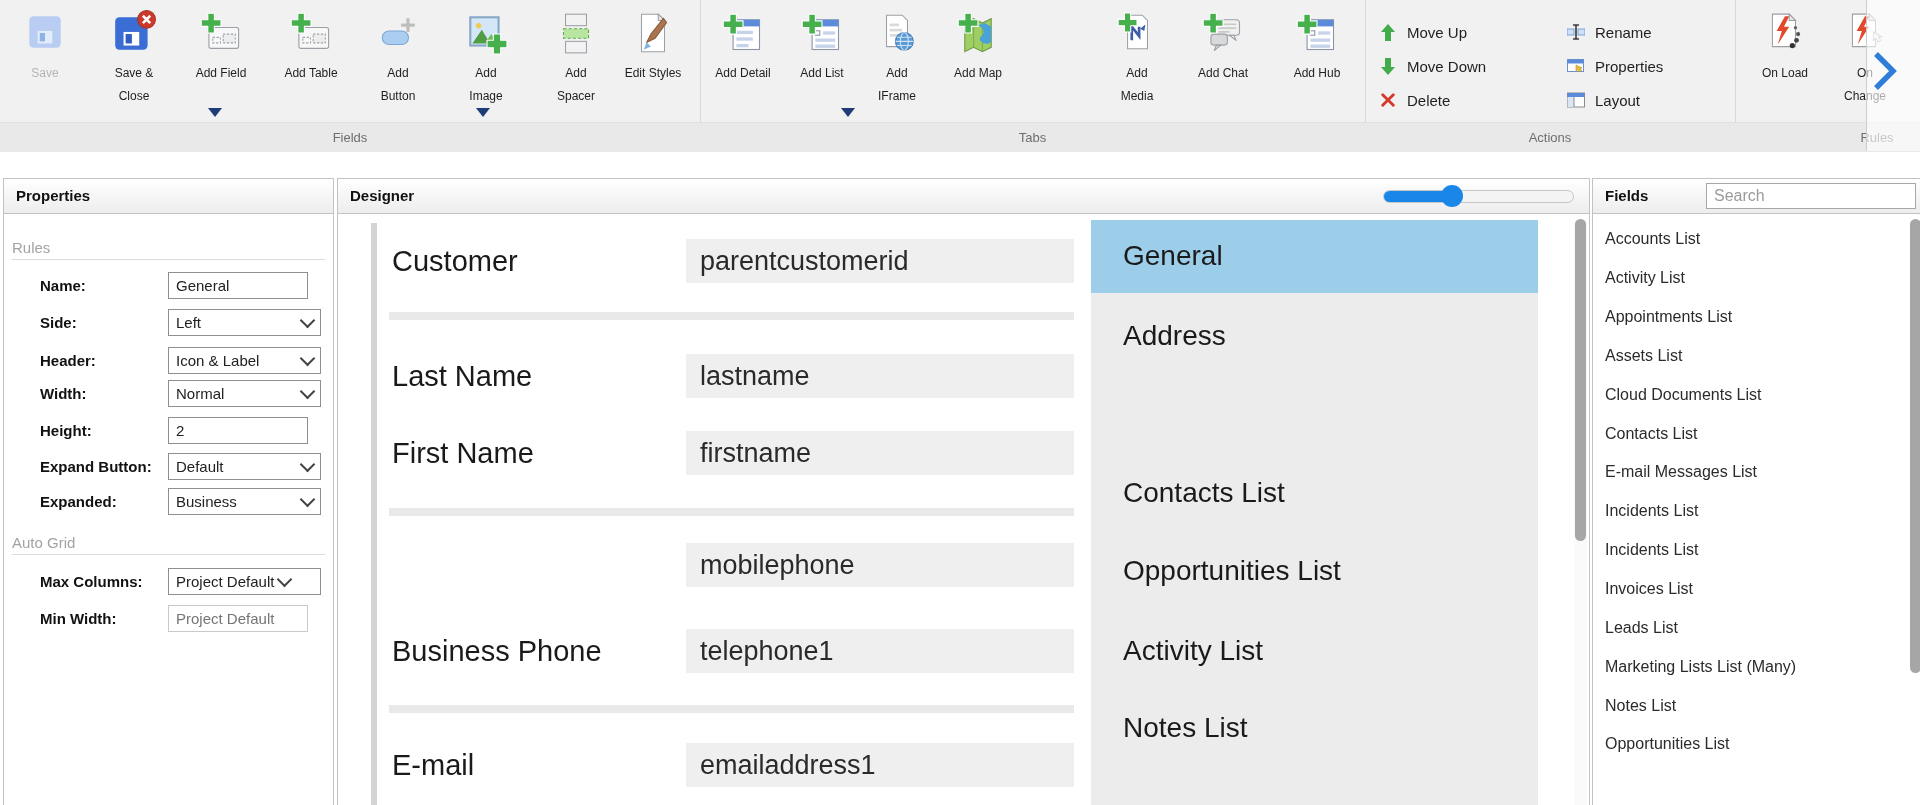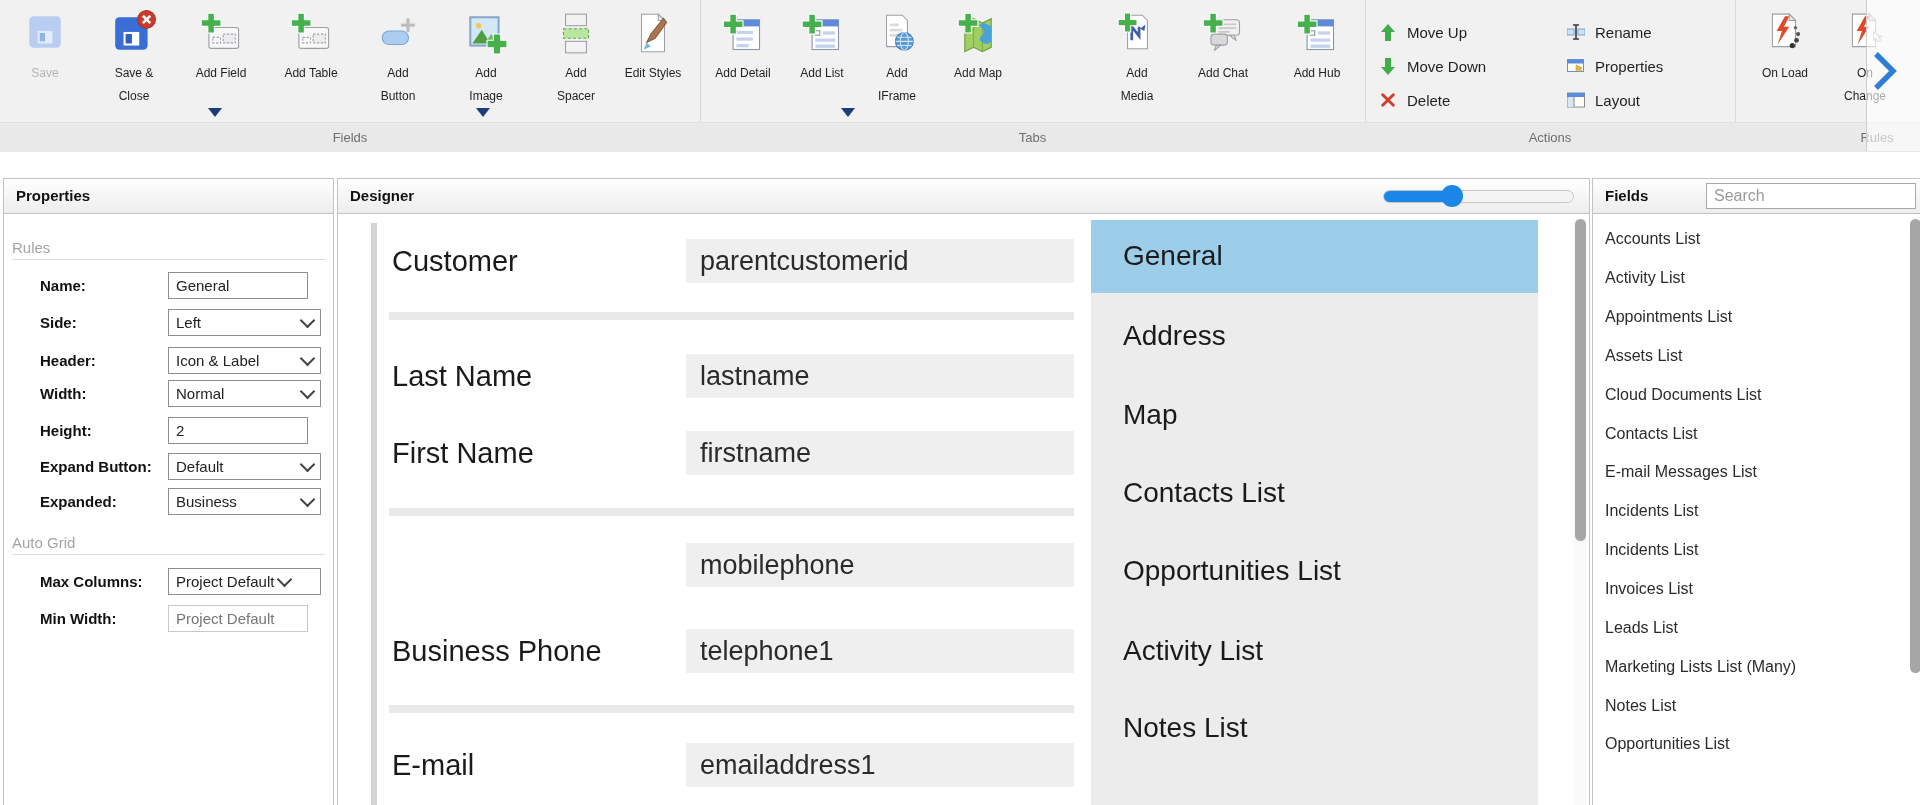--- a/index.html
+++ b/index.html
@@ -528,23 +528,20 @@
       </div>
 
     <div id="tabstrip-selected"></div>
     <div id="tabstrip-rest"></div>
     <div class="dtab" style="top:55px">
         <span>General</span>
       </div>
     <div class="dtab" style="top:135px">
         <span>Address</span>
       </div>
-    <div class="dtab" style="top:214px">
-        <span>Map</span>
-      </div>
     <div class="dtab" style="top:292px">
         <span>Contacts List</span>
       </div>
     <div class="dtab" style="top:370px">
         <span>Opportunities List</span>
       </div>
     <div class="dtab" style="top:450px">
         <span>Activity List</span>
       </div>
     <div class="dtab" style="top:527px">

